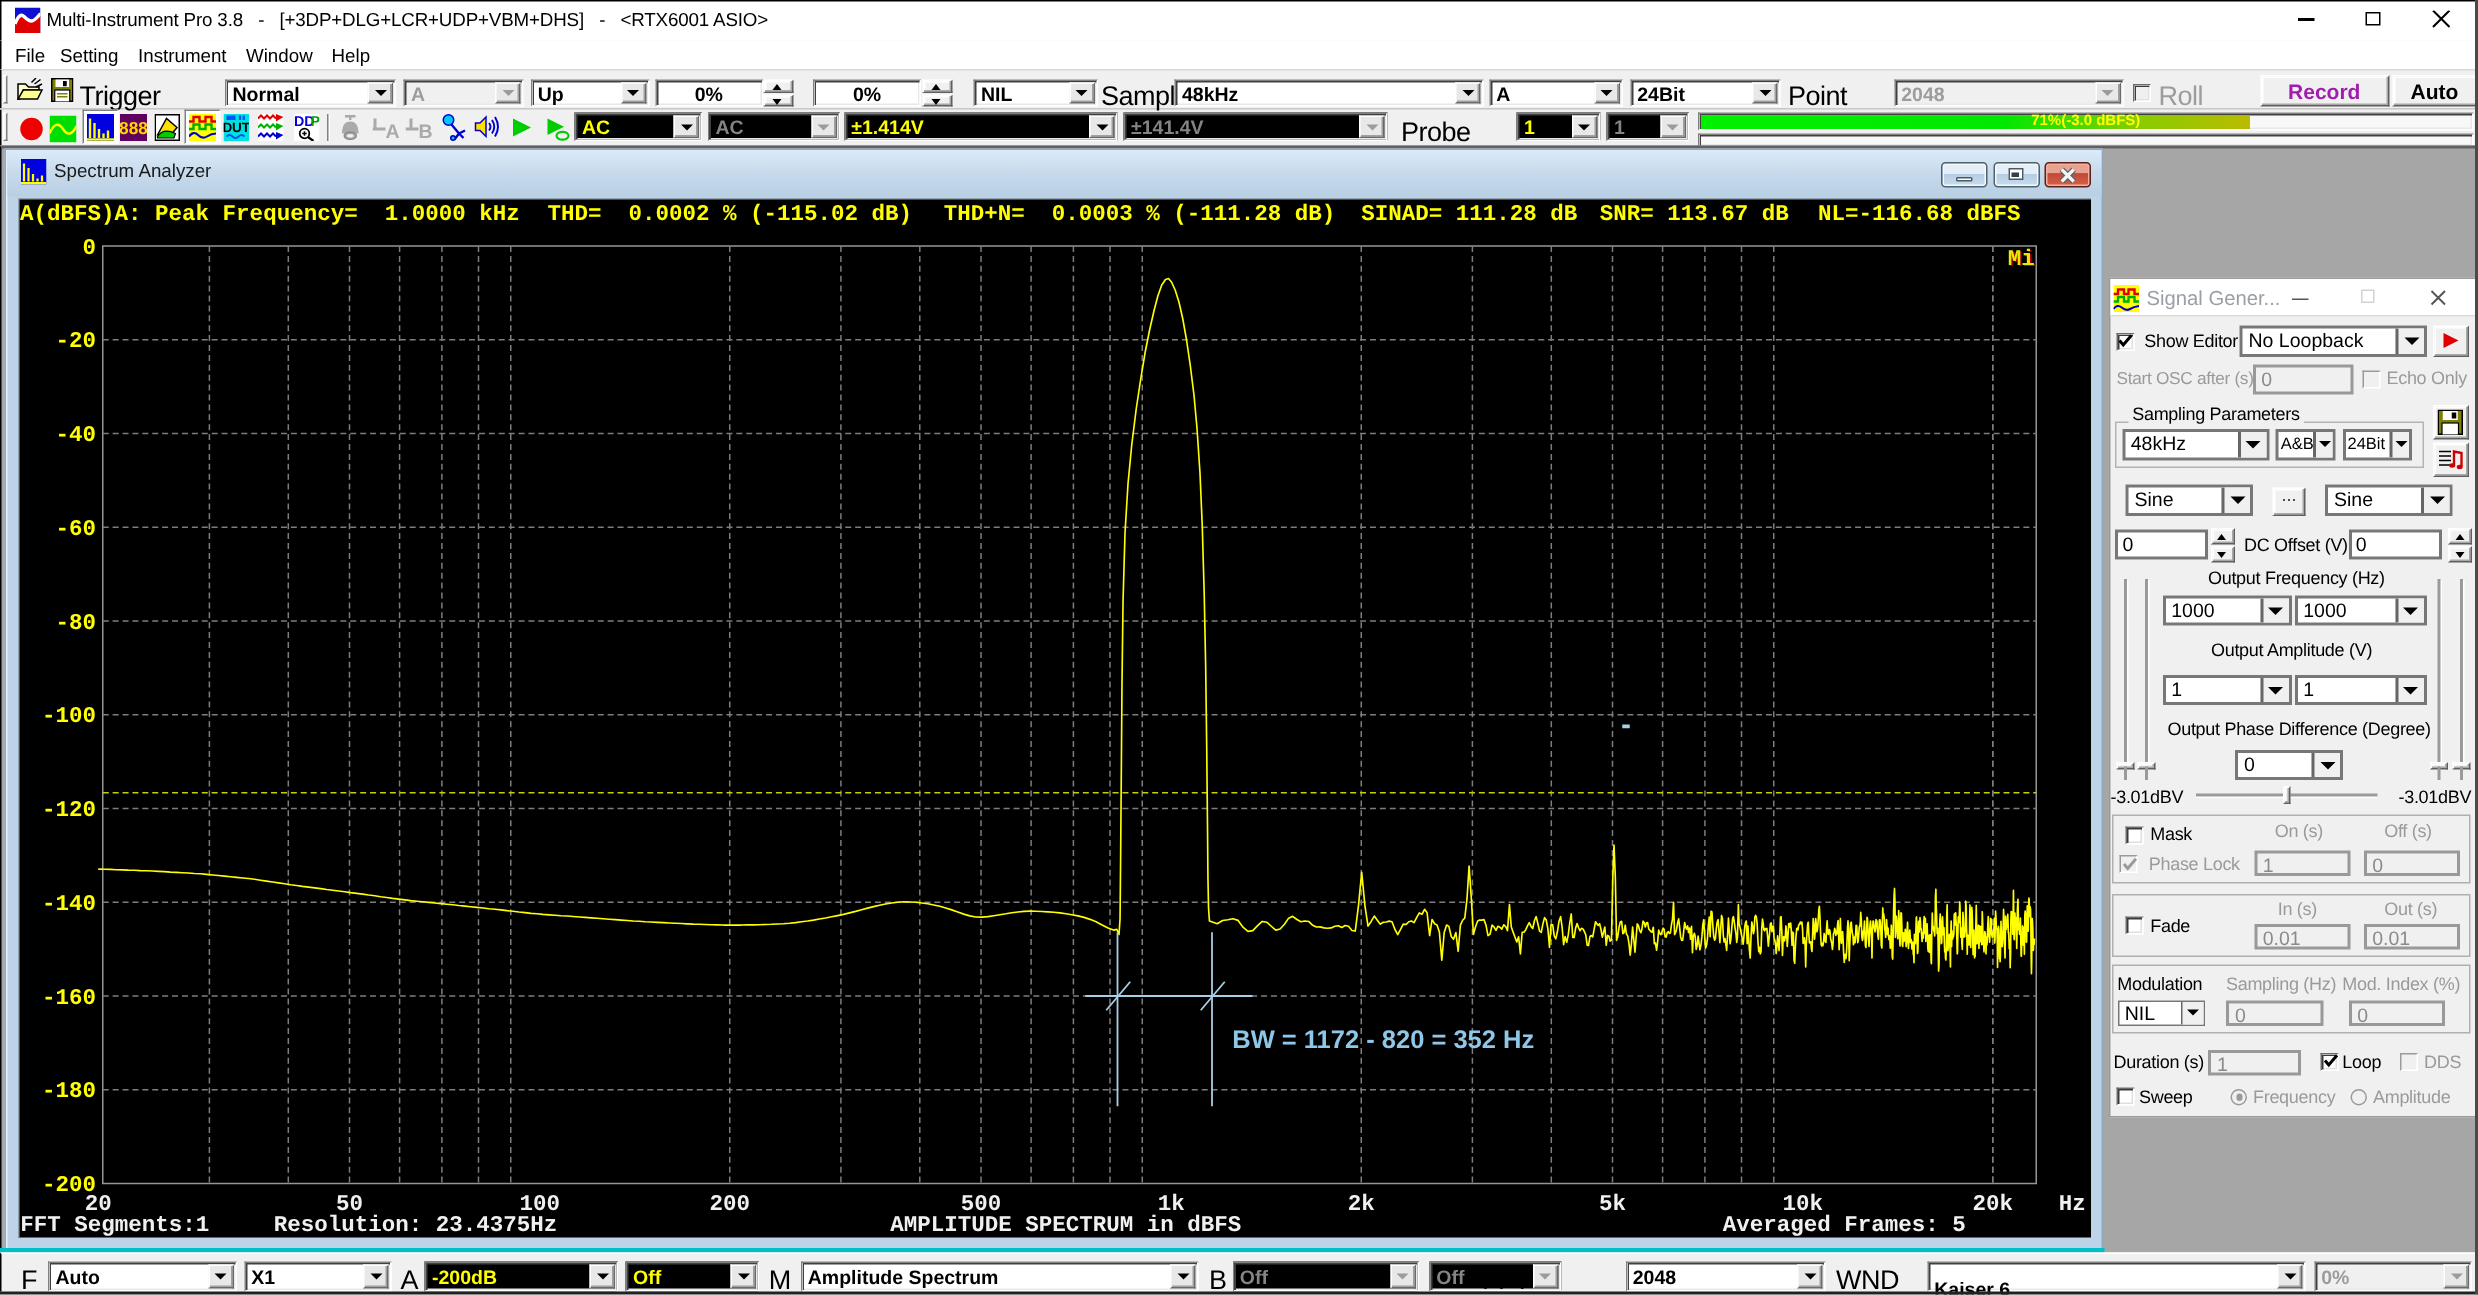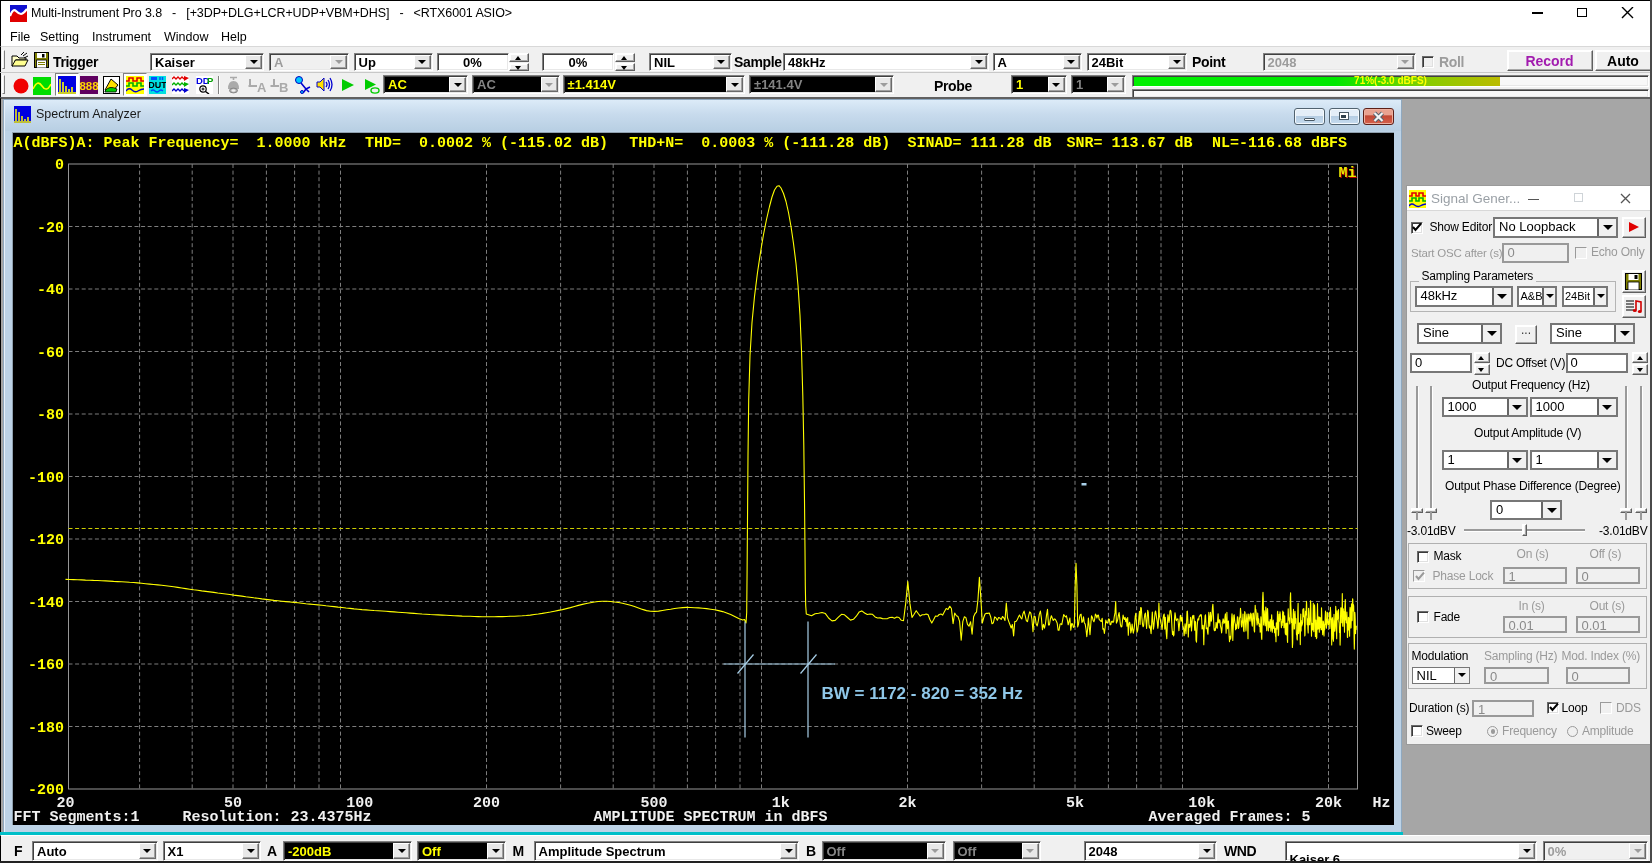--- a/index.html
+++ b/index.html
@@ -6,21 +6,21 @@
 .abs{position:absolute}
 
 .sunk{border:1px solid;border-color:#808080 #fff #fff #808080;box-shadow:inset 1px 1px 0 #404040, inset -1px -1px 0 #e8e8e8}
 .combo{background:#fff;color:#000;font-weight:bold;font-size:13px;line-height:16px;white-space:nowrap}
 .combo .tx{position:absolute;left:4px;top:1px}
 .cbtn{position:absolute;right:1px;top:1px;bottom:1px;width:17px;background:#e8e8e8;border:1px solid;border-color:#fff #6a6a6a #6a6a6a #fff;box-shadow:inset -1px -1px 0 #a0a0a0}
 .cbtn:after{content:"";position:absolute;left:50%;top:50%;margin:-2px 0 0 -4px;border:4px solid transparent;border-top:4px solid #000;border-bottom:none}
 .cbtn.dis:after{border-top-color:#9c9c9c}
 .blk{background:#000;color:#ff0}
 .blk.dis{color:#848484}
-.lbl{font-weight:bold;font-size:14px;letter-spacing:-0.35px;color:#000;white-space:nowrap}
+.lbl{font-weight:normal;font-size:18px;letter-spacing:-0.35px;color:#000;white-space:nowrap}
 .btn{background:#f0f0f0;border:1px solid;border-color:#fff #5f5f5f #5f5f5f #fff;box-shadow:inset -1px -1px 0 #a8a8a8,inset 1px 1px 0 #fff;font-weight:bold;font-size:14px;text-align:center}
 .cb{width:12px;height:12px;background:#fff;border:1px solid;border-color:#6a6a6a #fff #fff #6a6a6a;box-shadow:inset 1px 1px 0 #3a3a3a,inset -1px -1px 0 #e0e0e0}
 .cb.dis{background:#f0f0f0}
 
 .sg{font-size:12px;letter-spacing:-0.2px;color:#000;white-space:nowrap}
 .sgg{font-size:12px;letter-spacing:-0.2px;color:#9a9a9a;white-space:nowrap}
 .sgcombo{background:#fff;border:2px solid #777;border-radius:0;font-size:13px}
 .sgcombo .tx{position:absolute;left:4px;top:0px}
 .sgbtn2{position:absolute;right:0;top:0;bottom:0;width:19px;background:#f0f0f0;border-left:2px solid #666}
 .sgbtn2 i{position:absolute;left:50%;top:50%;margin:-2px 0 0 -5px;border:5px solid transparent;border-top:5px solid #000;border-bottom:none}
@@ -64,21 +64,21 @@
 <svg class="abs" style="left:34px;top:52px" width="15" height="16">
       <rect x="0.5" y="0.5" width="14" height="15" fill="#808000" stroke="#000"></rect>
       <rect x="3" y="1" width="9" height="5" fill="#fff"></rect>
       <rect x="8" y="2" width="2.5" height="3.5" fill="#000"></rect>
       <rect x="2.5" y="8" width="10" height="8" fill="#fff" stroke="#000" stroke-width=".8"></rect>
       <rect x="4" y="10" width="7" height="1" fill="#808000"></rect>
       <rect x="4" y="12" width="7" height="1" fill="#808000"></rect>
     </svg>
 <div class="abs lbl" style="left:53px;top:54px">Trigger</div>
 <div class="abs combo sunk" style="left:150px;top:53px;width:114px;height:18px">
-      <span class="tx">Kaiser</span>
+      <span class="tx">Normal</span>
       <span class="cbtn"></span>
     </div>
 <div class="abs combo sunk" style="left:269px;top:53px;width:80px;height:18px;background:#f0f0f0;color:#9c9c9c">
       <span class="tx">A</span>
       <span class="cbtn dis"></span>
     </div>
 <div class="abs combo sunk" style="left:353.5px;top:53px;width:79px;height:18px">
       <span class="tx">Up</span>
       <span class="cbtn"></span>
     </div>
@@ -227,21 +227,21 @@
       <span class="cbtn"></span>
     </div>
 <div class="abs combo sunk blk dis" style="left:472px;top:75px;width:87.5px;height:19px">
       <span class="tx">AC</span>
       <span class="cbtn dis"></span>
     </div>
 <div class="abs combo sunk blk" style="left:562.5px;top:75px;width:182.5px;height:19px">
       <span class="tx">±1.414V</span>
       <span class="cbtn"></span>
     </div>
-<div class="abs combo sunk blk dis" style="left:749px;top:75px;width:145px;height:19px">
+<div class="abs combo sunk blk dis" style="left:749px;top:75px;width:176px;height:19px">
       <span class="tx">±141.4V</span>
       <span class="cbtn dis"></span>
     </div>
 <div class="abs lbl" style="left:934px;top:78px">Probe</div>
 <div class="abs combo sunk blk" style="left:1011px;top:75px;width:55.5px;height:19px">
       <span class="tx">1</span>
       <span class="cbtn"></span>
     </div>
 <div class="abs combo sunk blk dis" style="left:1071px;top:75px;width:54.5px;height:19px">
       <span class="tx">1</span>

